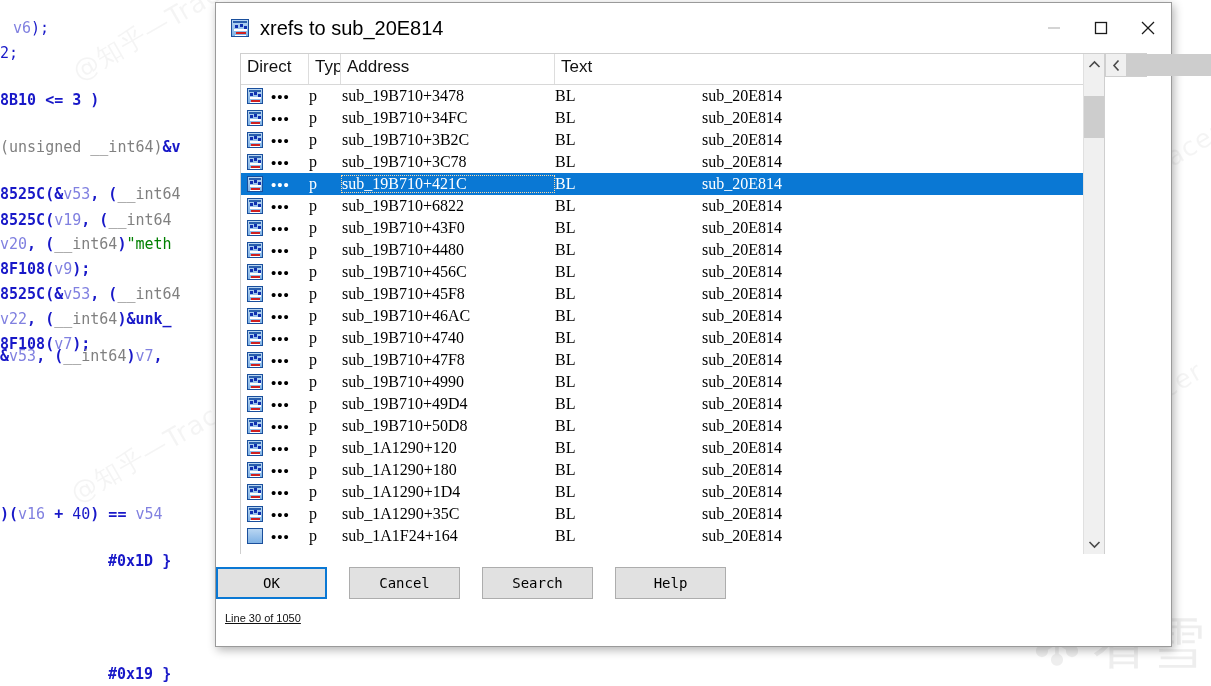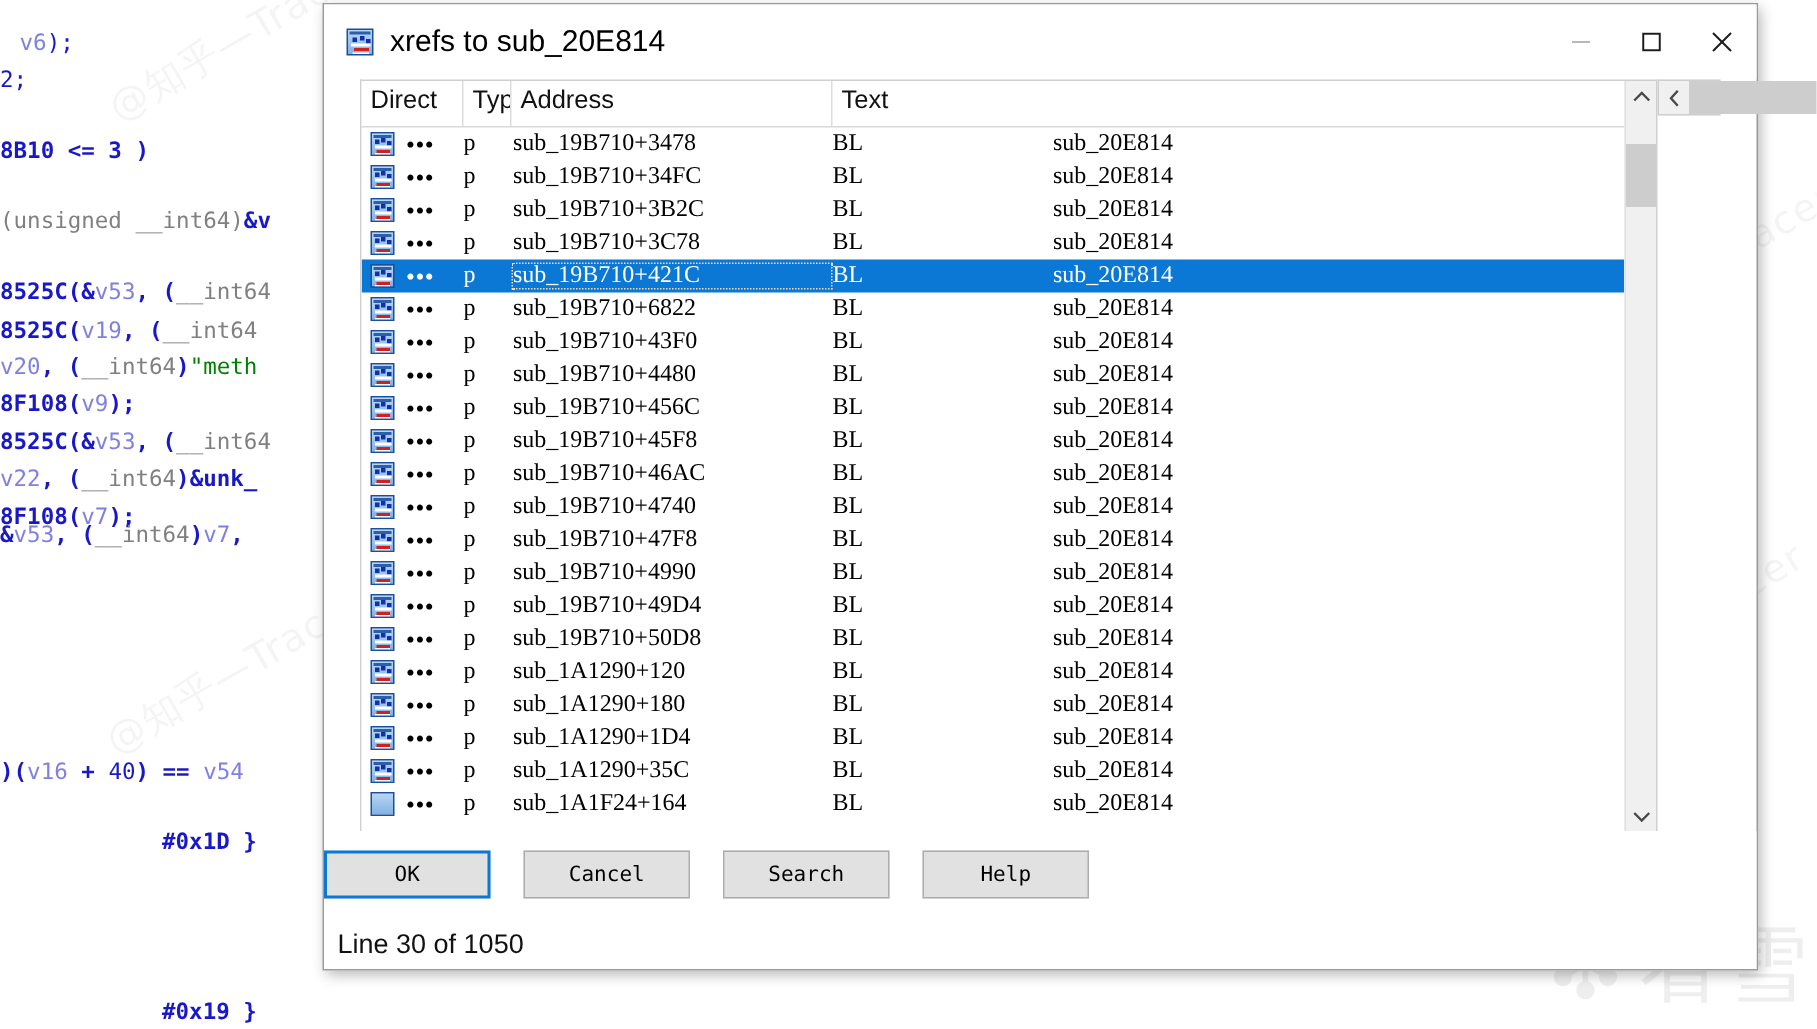--- a/index.html
+++ b/index.html
@@ -192,25 +192,26 @@
     border: 1px solid #adadad;
     display: flex; align-items: center; justify-content: center;
     font-family: "DejaVu Sans Mono", monospace;
     font-size: 14px; color: #000;
   }
   .btn.primary { border: 2px solid #0a78d4; }
 
   
   #statusbar {
     height: 34px; flex: 0 0 34px;
-    display: flex; align-items: center;
+    display: flex; align-items: flex-start;
     padding-left: 9px;
-    font-size: 18px; color: #111;
+    font-size: 11px; color: #111;
     font-family: "Liberation Sans", sans-serif;
     background: #ffffff;
+    text-decoration: underline;
   }
 </style>
 </head>
 <body>
 
 <div id="bg-code">
   <div class="ln" style="top:16px;left:4px;"><span class="tk-var">&nbsp;v6</span><span class="tk-num">);</span></div>
   <div class="ln" style="top:41px;left:0px;"><span class="tk-num">2;</span></div>
   <div class="ln" style="top:88px;left:0px;text-align:center;"><span class="tk-fn">8B10 &lt;= 3 )</span></div>
   <div class="ln" style="top:135px;left:0px;"><span class="tk-kw">(unsigned __int64)</span><span class="tk-fn">&amp;v</span></div>

